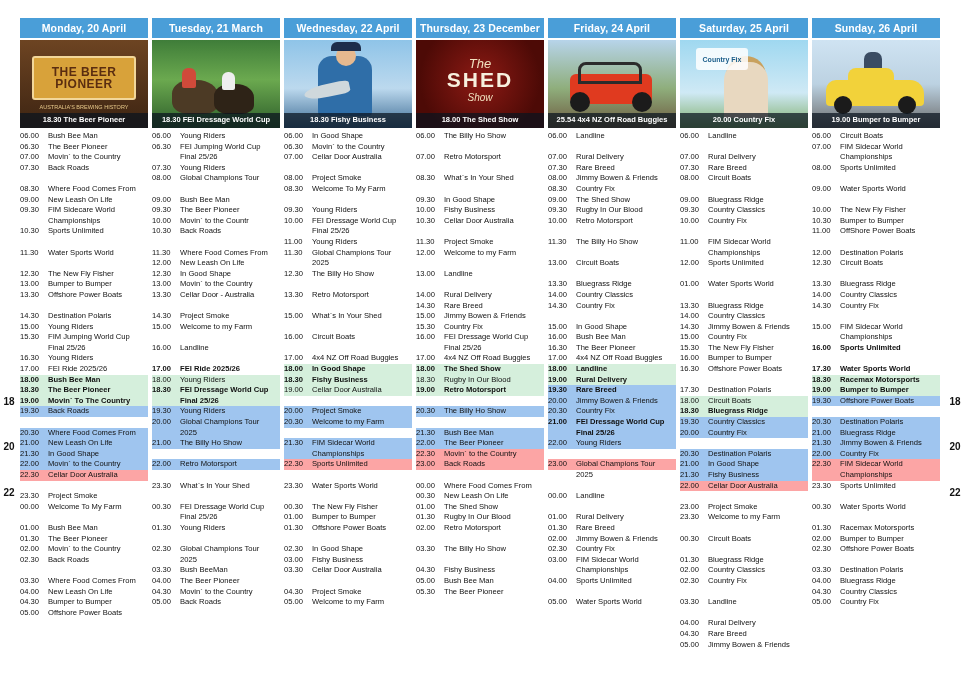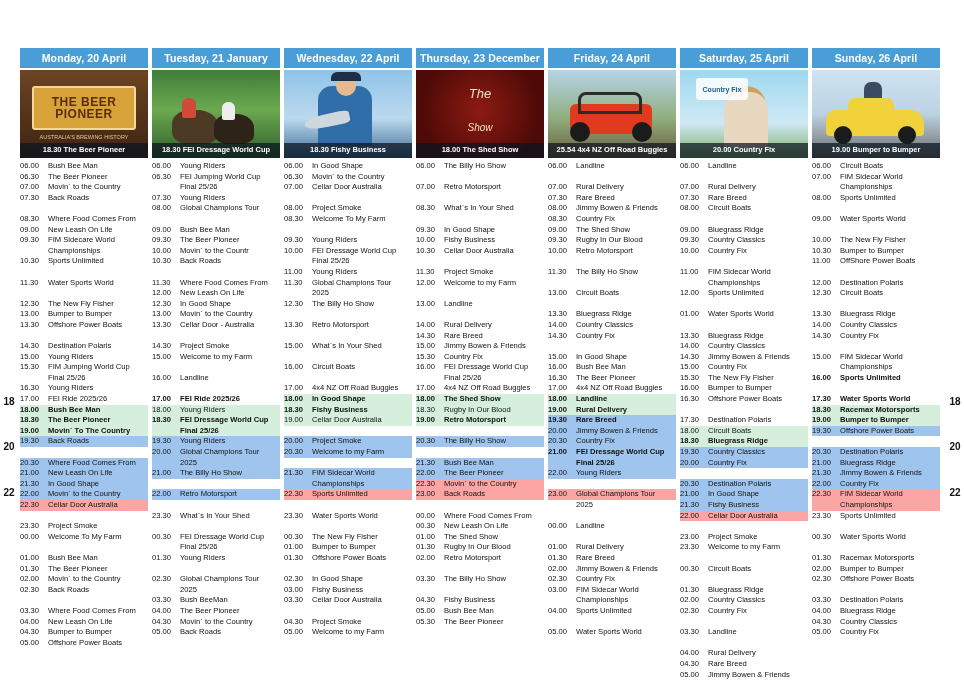--- a/index.html
+++ b/index.html
@@ -13,21 +13,20 @@
     position: relative;
     width: 964px; height: 680px;
     overflow: hidden;
   }
   .grid {
     position: absolute;
     left: 20px; top: 18px;
     width: 924px;
     display: flex;
     gap: 4px;
-    margin-top: 30px;
   }
   .col {
     width: 128px;
     flex: 0 0 128px;
   }
   .day-header {
     height: 20px;
     background: #4a9ed8;
     color: #ffffff;
     font-size: 10.5px;
@@ -400,21 +399,21 @@
             <span class="t">04.30</span>
             <span class="n">Bumper to Bumper</span>
           </div>
           <div class="row">
             <span class="t">05.00</span>
             <span class="n">Offshore Power Boats</span>
           </div>
         </div>
       </div>
       <div class="col">
-        <div class="day-header">Tuesday, 21 January</div>
+        <div class="day-header">Tuesday, 21 March</div>
         <div class="promo">
           <div class="art art-riders">
             <div class="horse"></div>
             <div class="horse2"></div>
             <div class="rider"></div>
             <div class="rider2"></div>
           </div>
           <div class="cap">18.30 FEI Dressage World Cup</div>
         </div>
         <div class="sched">
@@ -708,20 +707,21 @@
             <span class="t">05.00</span>
             <span class="n">Welcome to my Farm</span>
           </div>
         </div>
       </div>
       <div class="col">
         <div class="day-header">Thursday, 23 December</div>
         <div class="promo">
           <div class="art art-shed">
             <div class="t1">The</div>
+            <div class="t2">SHED</div>
             <div class="t3">Show</div>
           </div>
           <div class="cap">18.00 The Shed Show</div>
         </div>
         <div class="sched">
           <div class="row">
             <span class="t">06.00</span>
             <span class="n">The Billy Ho Show</span>
           </div>
           <div class="row gap">

